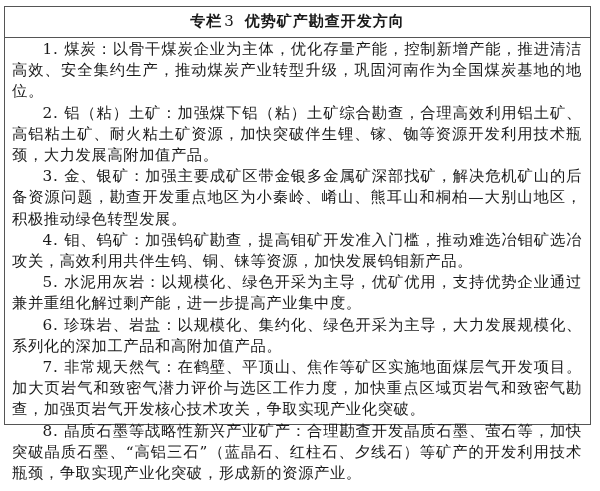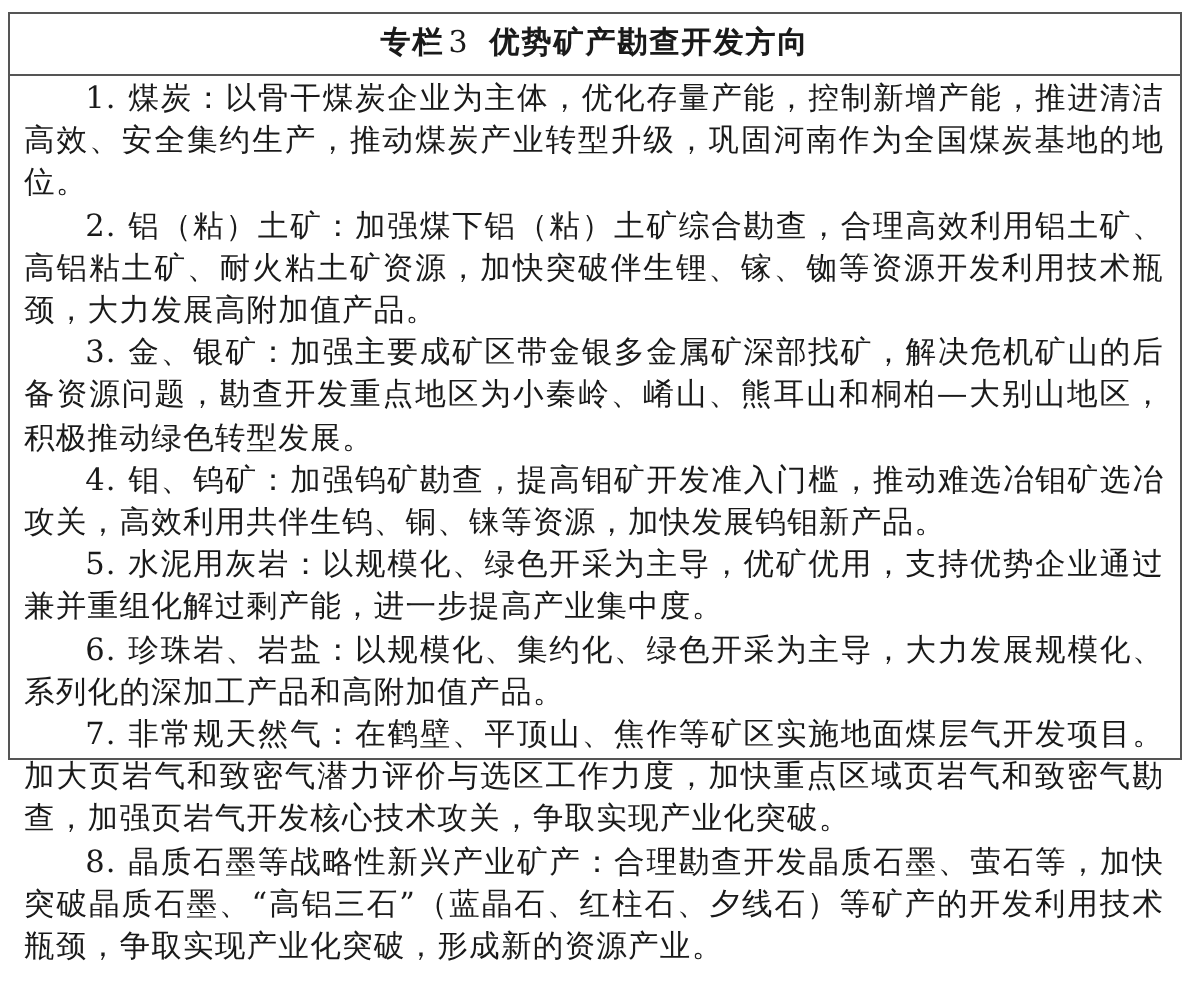--- a/index.html
+++ b/index.html
@@ -1,18 +1,18 @@
 <!DOCTYPE html>
 <html><head>
 <meta charset="utf-8">
 <style>
   html, body { margin:0; padding:0; background:#ffffff; }
   body { width:600px; height:491px; position:relative; overflow:hidden;
          font-family: "DejaVu Serif", "Liberation Serif", serif; color:#1a1a1a; }
-  .box { position:absolute; left:4px; top:6px; width:587px; height:374px;
+  .box { position:absolute; left:4px; top:6px; width:587px; height:419px;
          border:1.5px solid #555; box-sizing:border-box; }
   .title { height:31px; border-bottom:1.5px solid #555; box-sizing:border-box;
            text-align:center; font-family:"DejaVu Sans", "Liberation Sans", sans-serif;
            font-weight:bold; font-size:15px; line-height:29px; letter-spacing:1px; }
   .title .num { font-weight:normal; font-family:"DejaVu Serif", serif; margin:0 10px 0 2px; }
   .body { padding:1px 8px 0 7px; }
   .para { font-size:15.3px; line-height:21.2px; text-indent:2em; text-align:justify;
           letter-spacing:0.6px; margin:0; }
 </style>
 </head>

